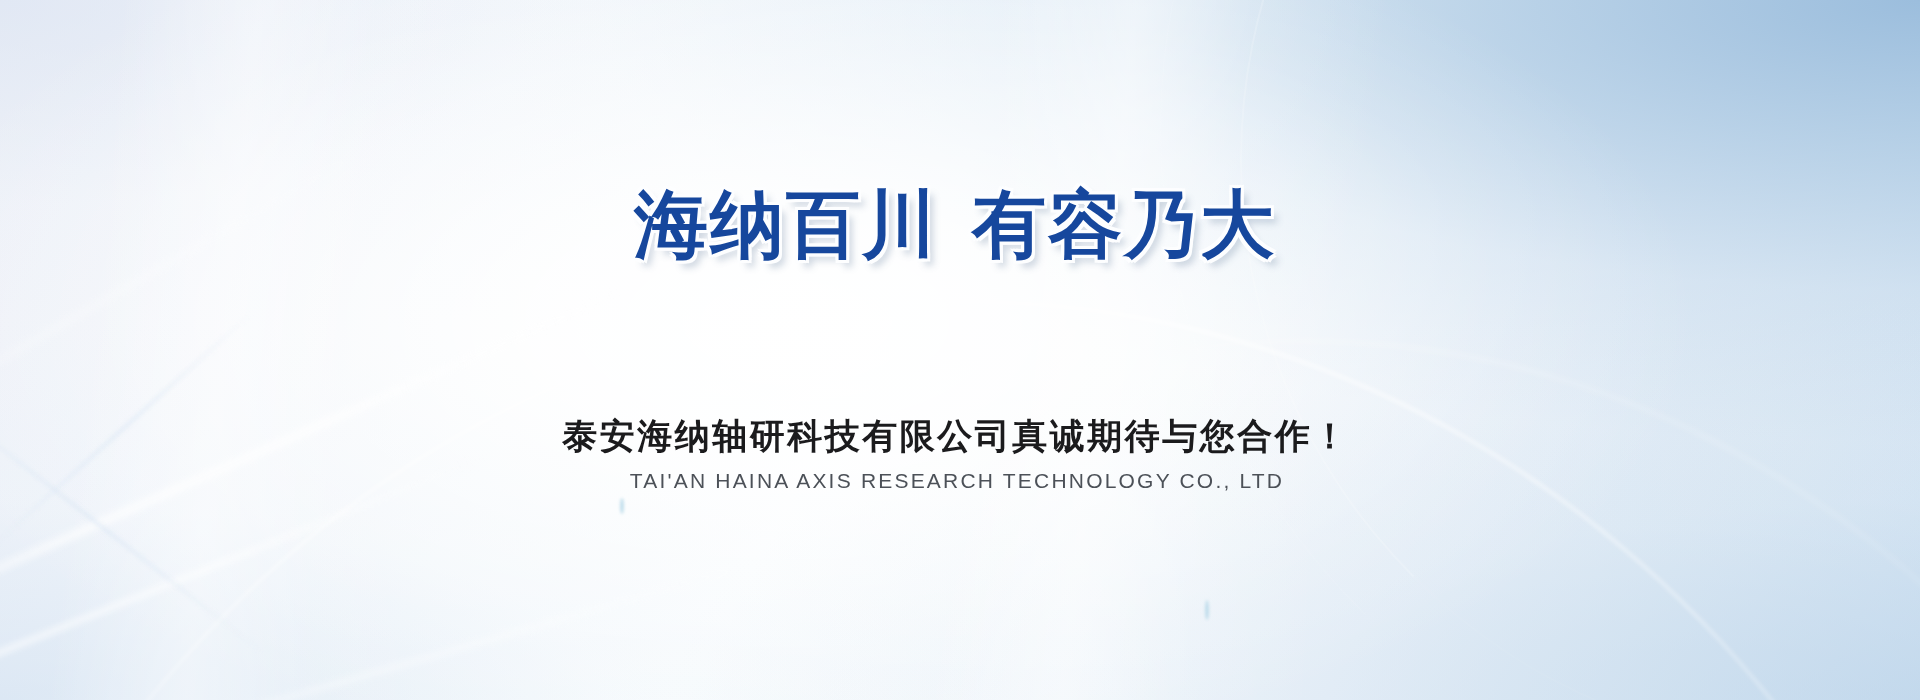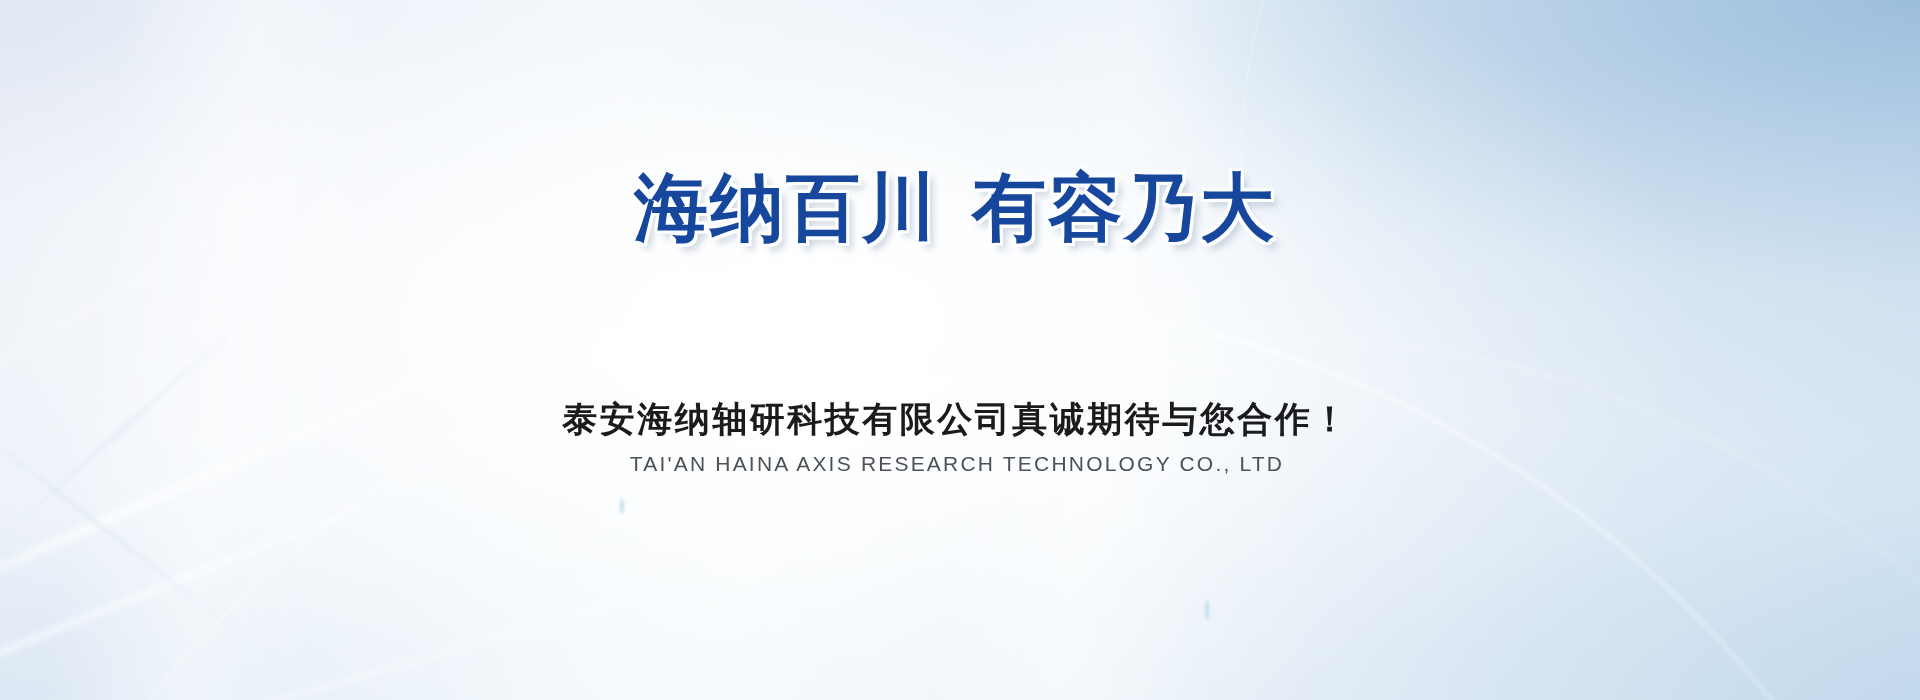--- a/index.html
+++ b/index.html
@@ -182,20 +182,21 @@
   }
   .speck-a{ left:620px; top:498px; width:4px; height:16px; }
   .speck-b{ left:1205px; top:600px; width:4px; height:20px; }
 
   
   .content{
     position:relative;
     z-index:8;
     width:1920px;
     height:635px;
+    margin-top:17px;
   }
 
   
   .headline{
     position:absolute;
     left:0; right:0;
     top:168px;
     text-align:center;
     font-size:74px;
     line-height:1.08;

